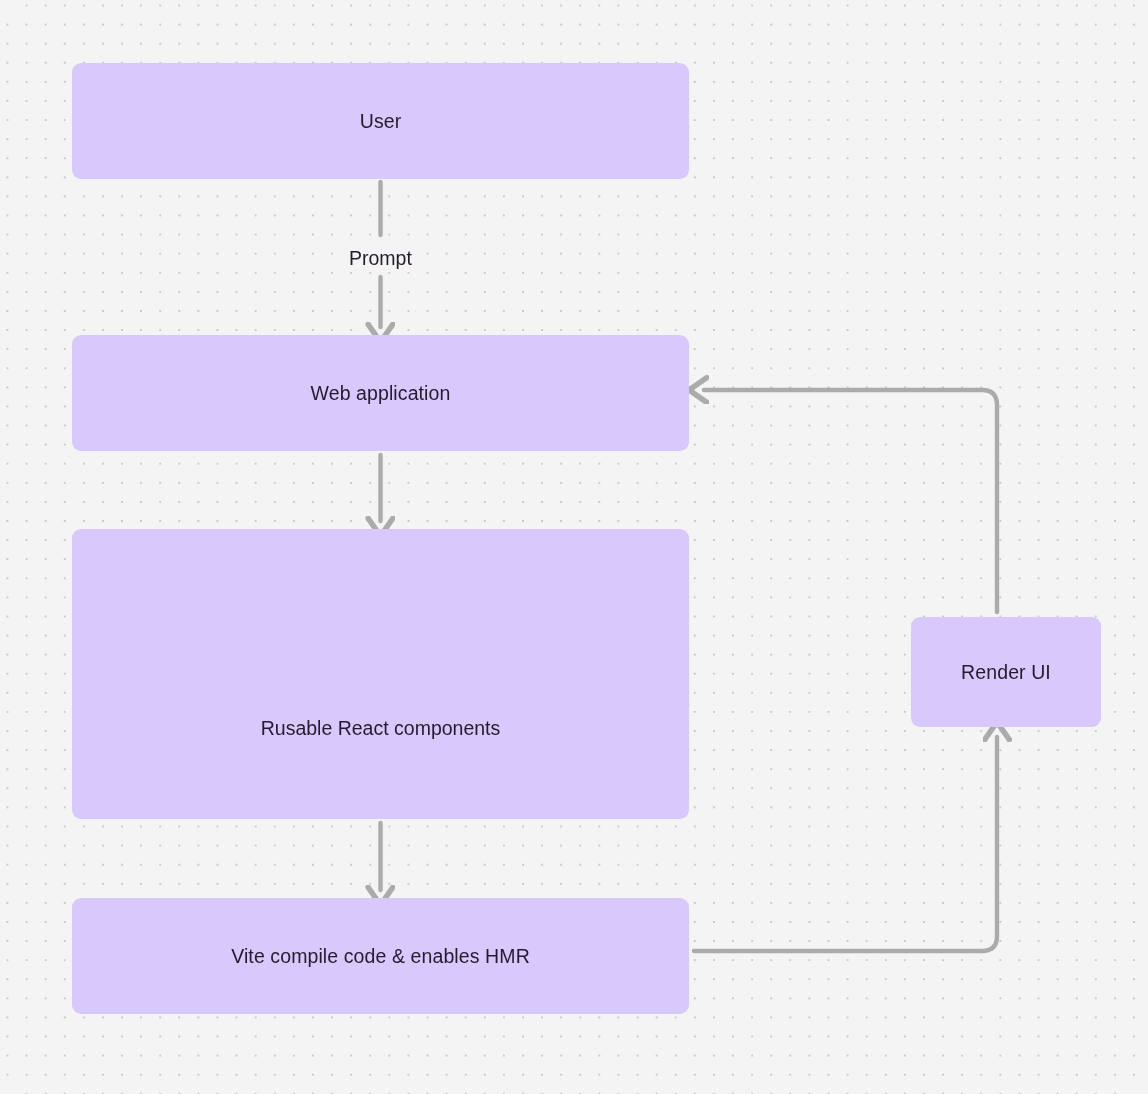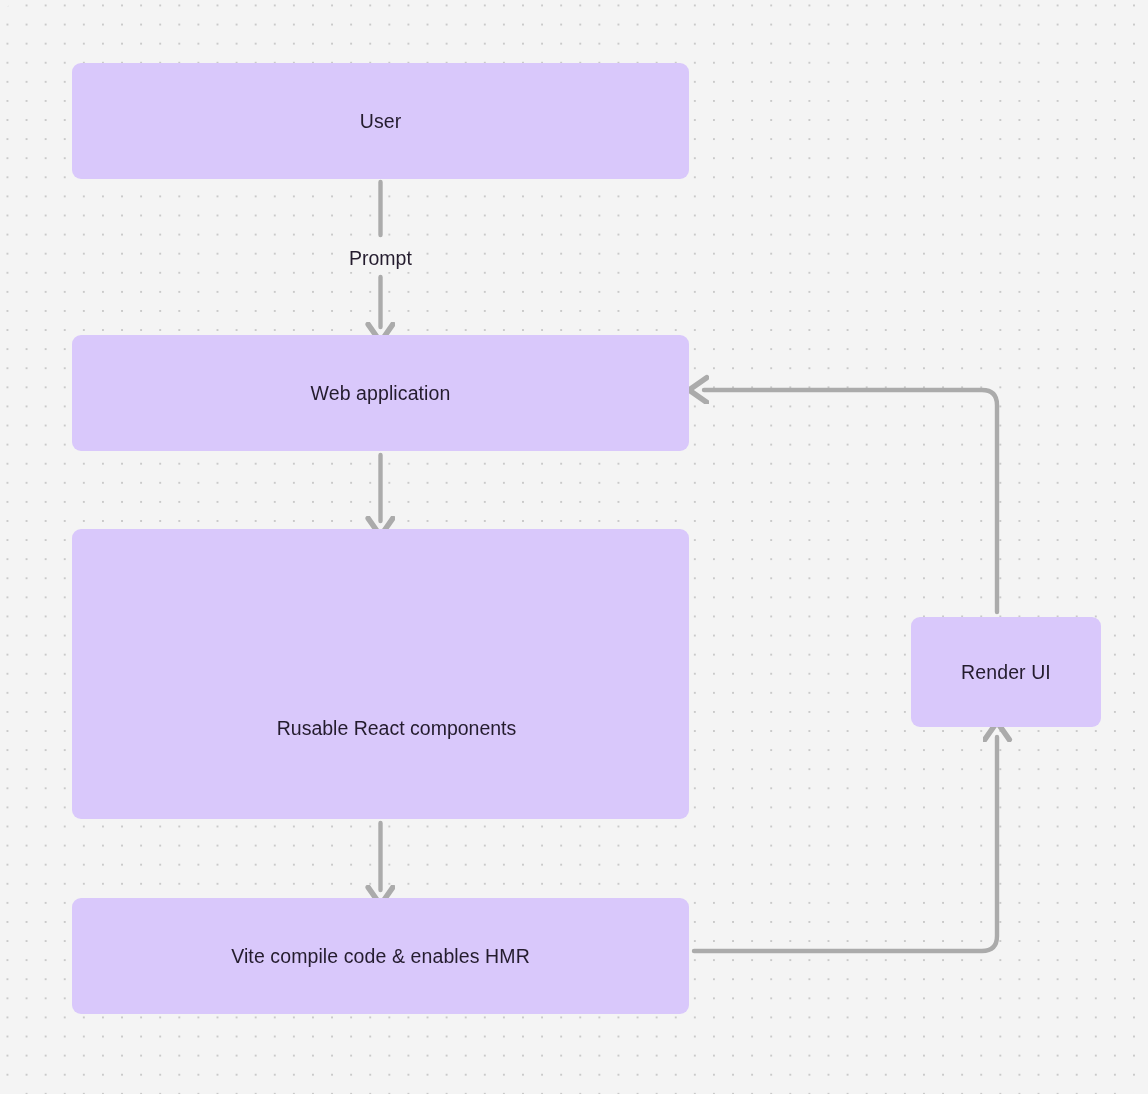--- a/index.html
+++ b/index.html
@@ -129,21 +129,20 @@
   }
 
   .components-caption {
     position: absolute;
     left: 0;
     top: 188px;
     width: 617px;
     text-align: center;
     font-size: 19.5px;
     color: #241c2e;
-    margin-left: 16px;
   }
 
   
   .edge-label {
     position: absolute;
     font-size: 19.5px;
     color: #241c2e;
     background: #f4f4f4;
     padding: 2px 6px;
     white-space: nowrap;

